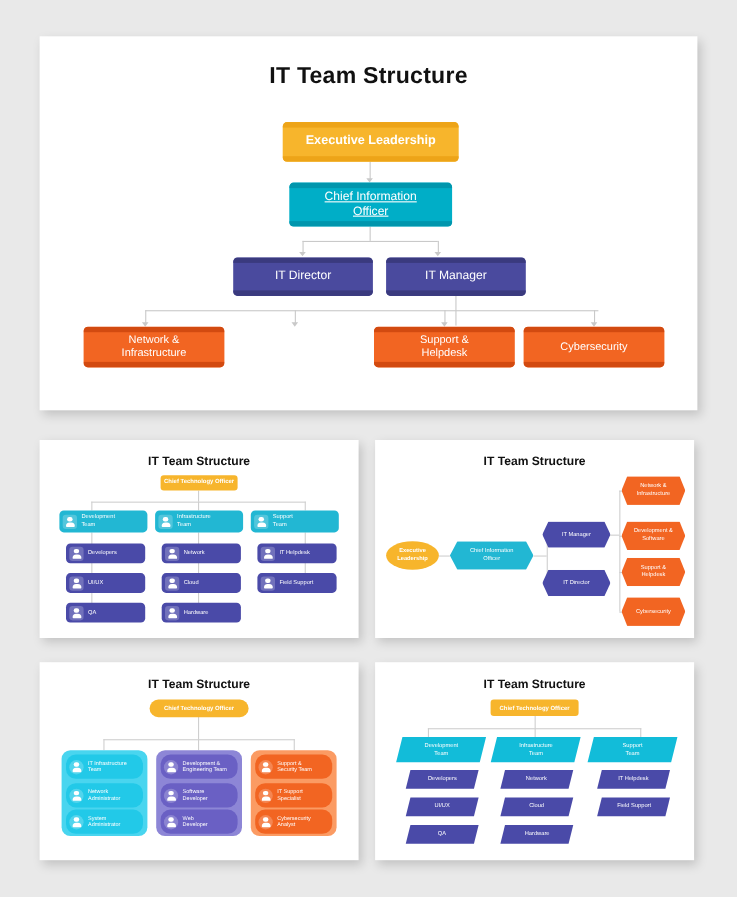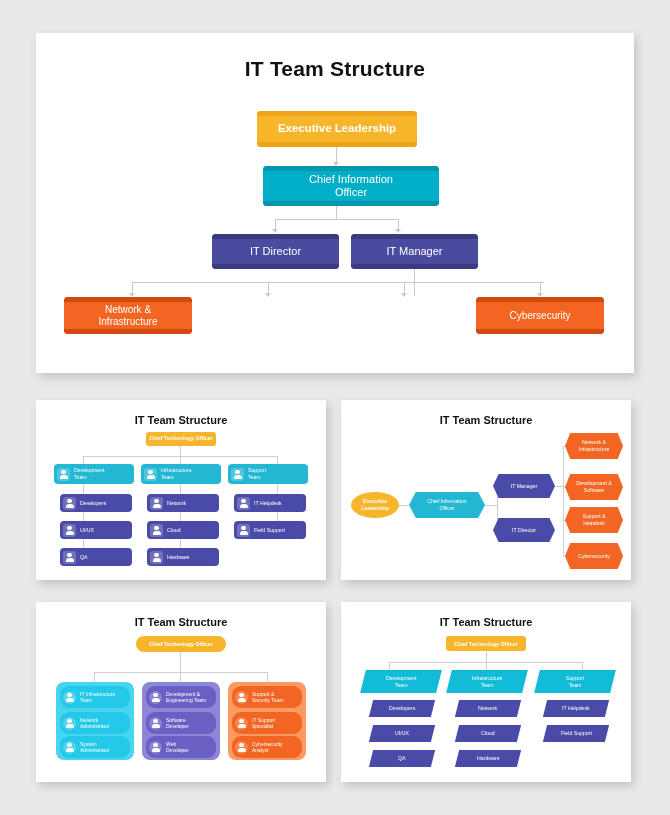--- a/index.html
+++ b/index.html
@@ -38,31 +38,31 @@
   .box3d .cap,.box3d .foot{
     position:absolute;left:0;width:100%;height:5px;
   }
   .box3d .cap{top:0;}
   .box3d .foot{bottom:0;}
   .box3d .lbl{position:relative;z-index:2;padding:0 6px;}
 
   .bx-exec{left:221px;top:78px;width:160px;height:36px;background:#f7b52c;font-size:11.5px;font-weight:bold;}
   .bx-exec .cap,.bx-exec .foot{background:#eda418;}
 
-  .bx-cio{left:227px;top:133px;width:176px;height:40px;background:#00aec7;font-size:11px;}
+  .bx-cio{left:227px;top:133px;width:148px;height:40px;background:#00aec7;font-size:11px;text-decoration:underline;}
   .bx-cio .cap,.bx-cio .foot{background:#0096ad;}
 
   .bx-dir{left:176px;top:201px;width:127px;height:35px;background:#4a4a9e;font-size:11px;}
   .bx-dir .cap,.bx-dir .foot{background:#3a3a7e;}
   .bx-mgr{left:315px;top:201px;width:127px;height:35px;background:#4a4a9e;font-size:11px;}
   .bx-mgr .cap,.bx-mgr .foot{background:#3a3a7e;}
 
   .bx-l3{top:264px;width:128px;height:37px;background:#f26522;font-size:10px;}
   .bx-l3 .cap,.bx-l3 .foot{background:#d24a10;}
-  .l3-a{left:28px;} .l3-b{left:168px;} .l3-c{left:304px;} .l3-d{left:440px;}
+  .l3-a{left:40px;} .l3-b{left:168px;} .l3-c{left:304px;} .l3-d{left:440px;}
 
   
   .conn{position:absolute;background:#c9c9c9;}
   .vl{width:1.4px;} .hl{height:1.4px;}
   .arw{
     position:absolute;width:0;height:0;
     border-left:3px solid transparent;border-right:3px solid transparent;
     border-top:4px solid #c9c9c9;
   }
 
@@ -204,20 +204,26 @@
     <span class="cap"></span>
     <span class="foot"></span>
     <span class="lbl">IT Manager</span>
   </div>
 
   <div class="box3d bx-l3 l3-a">
     <span class="cap"></span>
     <span class="foot"></span>
     <span class="lbl" style="white-space:pre-line">Network &amp;
 Infrastructure</span>
+  </div>
+  <div class="box3d bx-l3 l3-c">
+    <span class="cap"></span>
+    <span class="foot"></span>
+    <span class="lbl" style="white-space:pre-line">Support &amp;
+Helpdesk</span>
   </div>
   <div class="box3d bx-l3 l3-d">
     <span class="cap"></span>
     <span class="foot"></span>
     <span class="lbl" style="white-space:pre-line">Cybersecurity</span>
   </div>
 </div>
 
 <div class="slide thumb" id="slide-tl">
   <div class="t-title">IT Team Structure</div>

